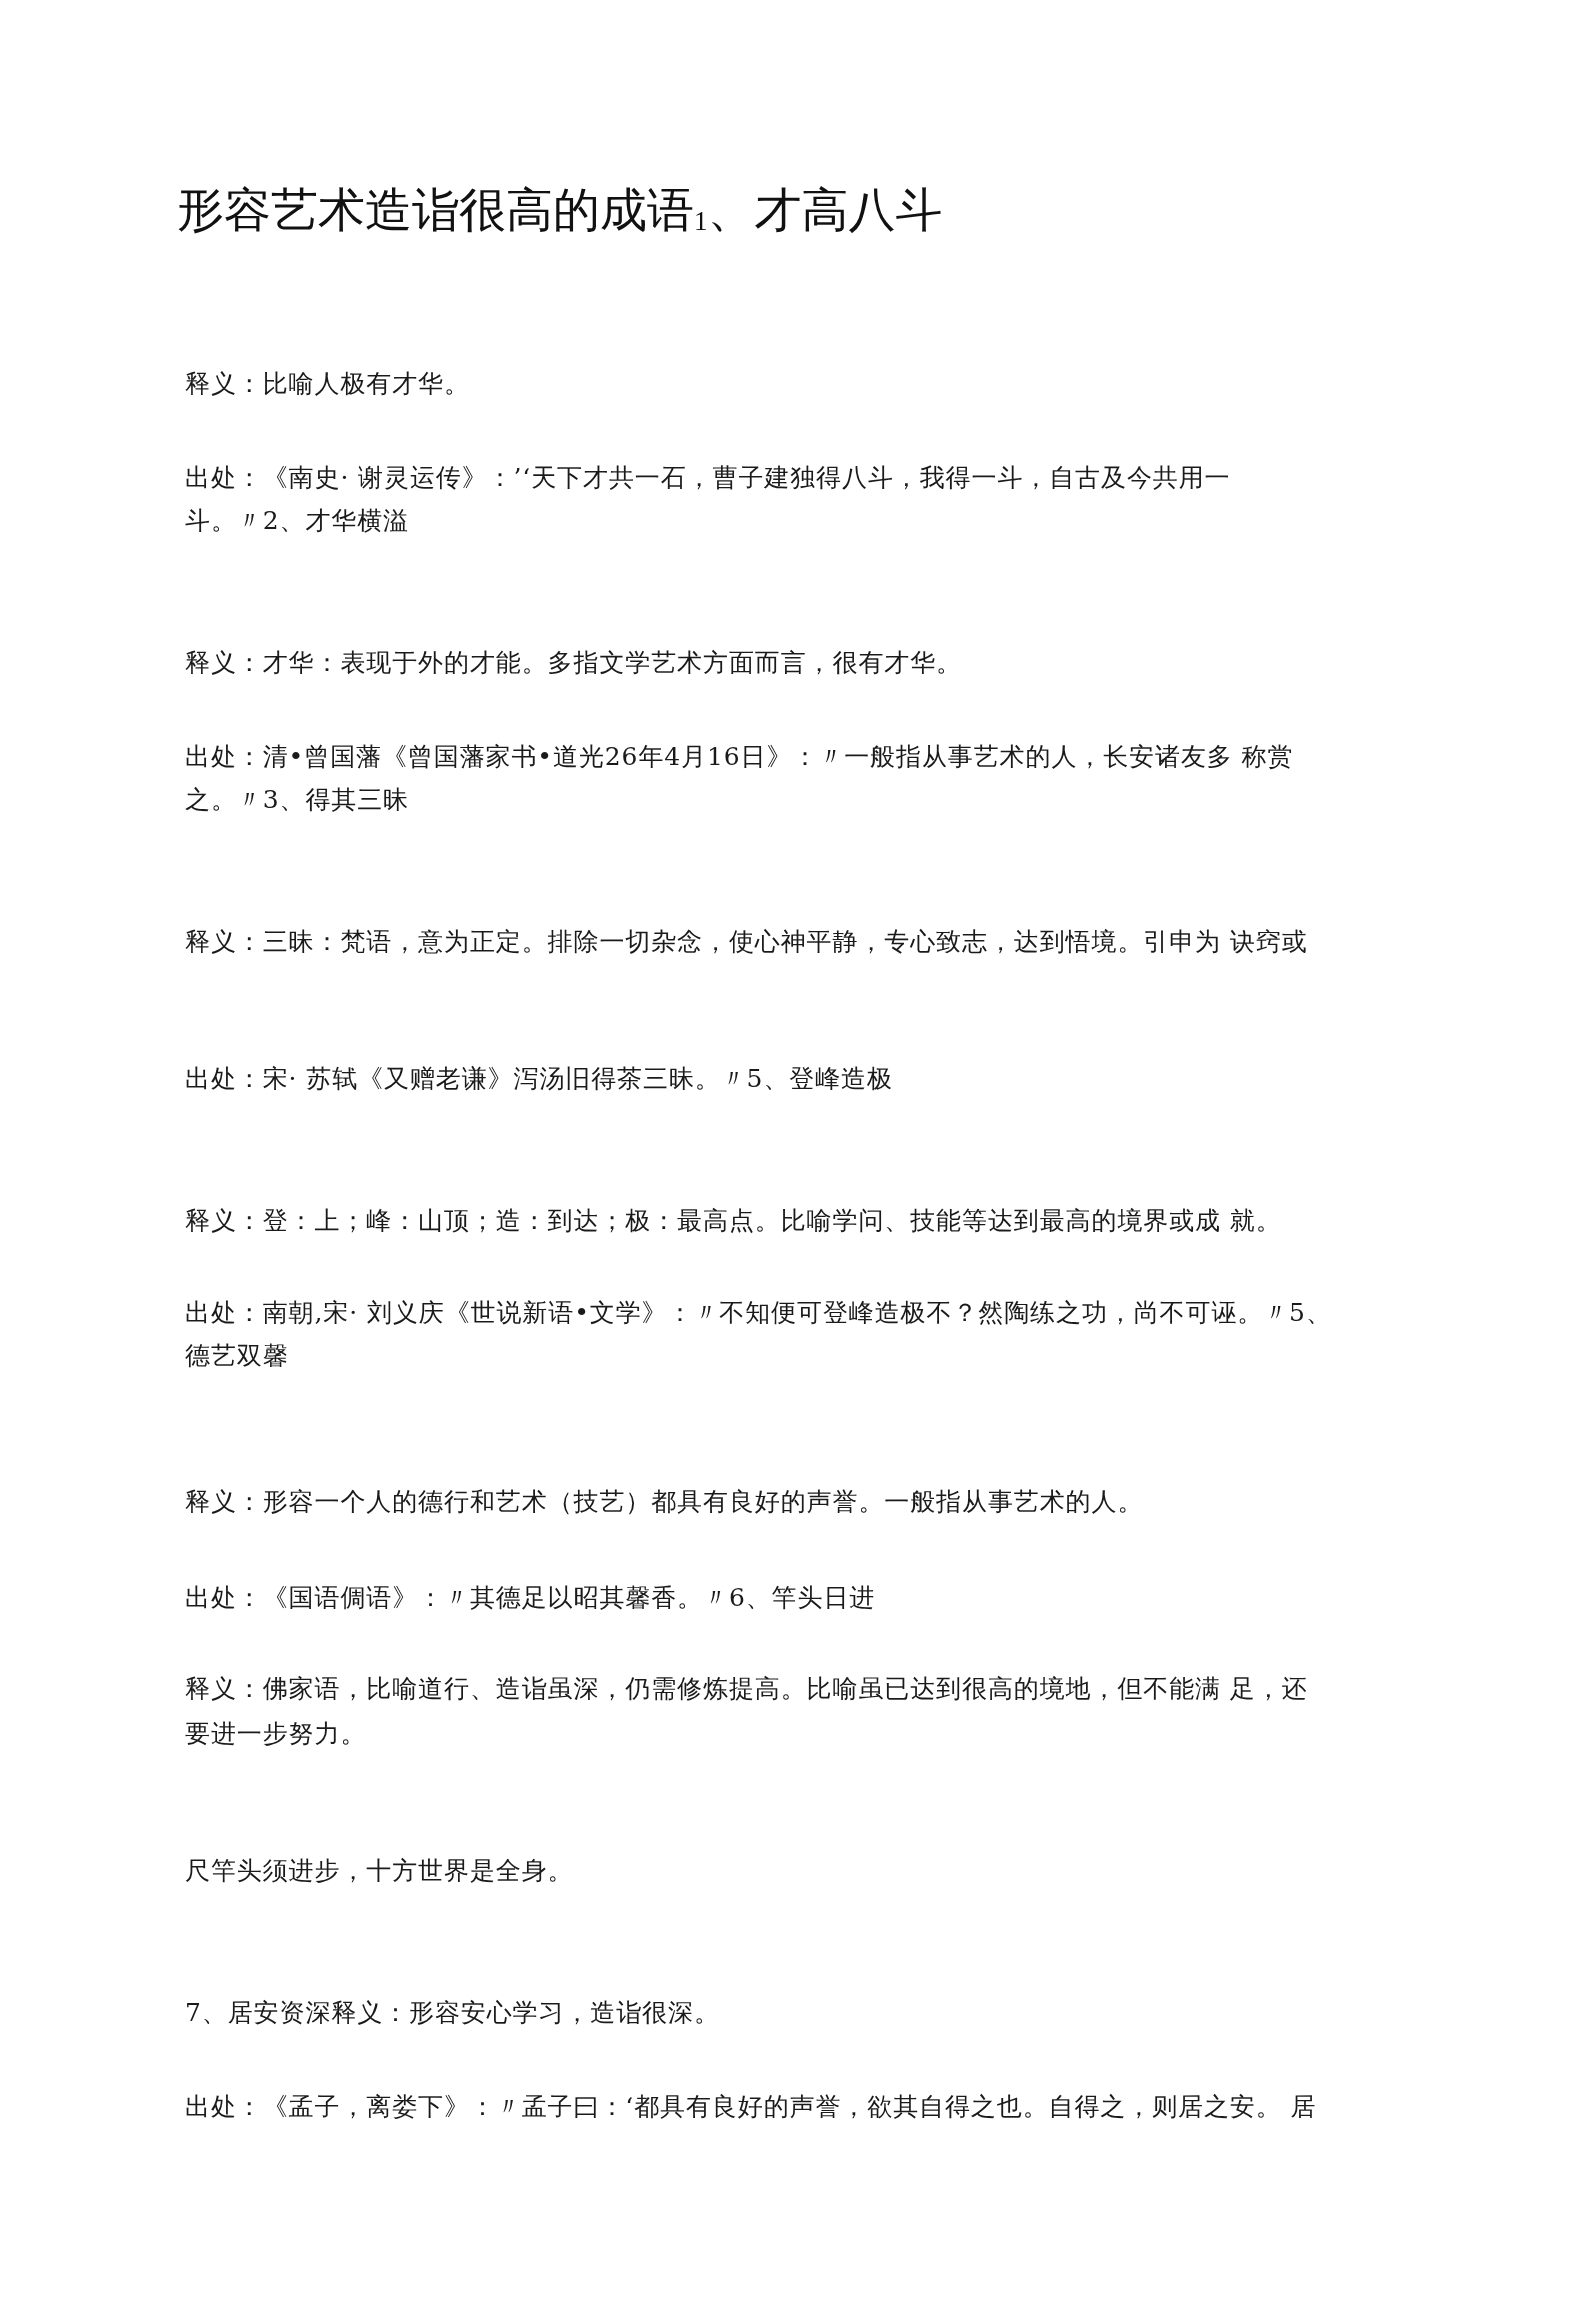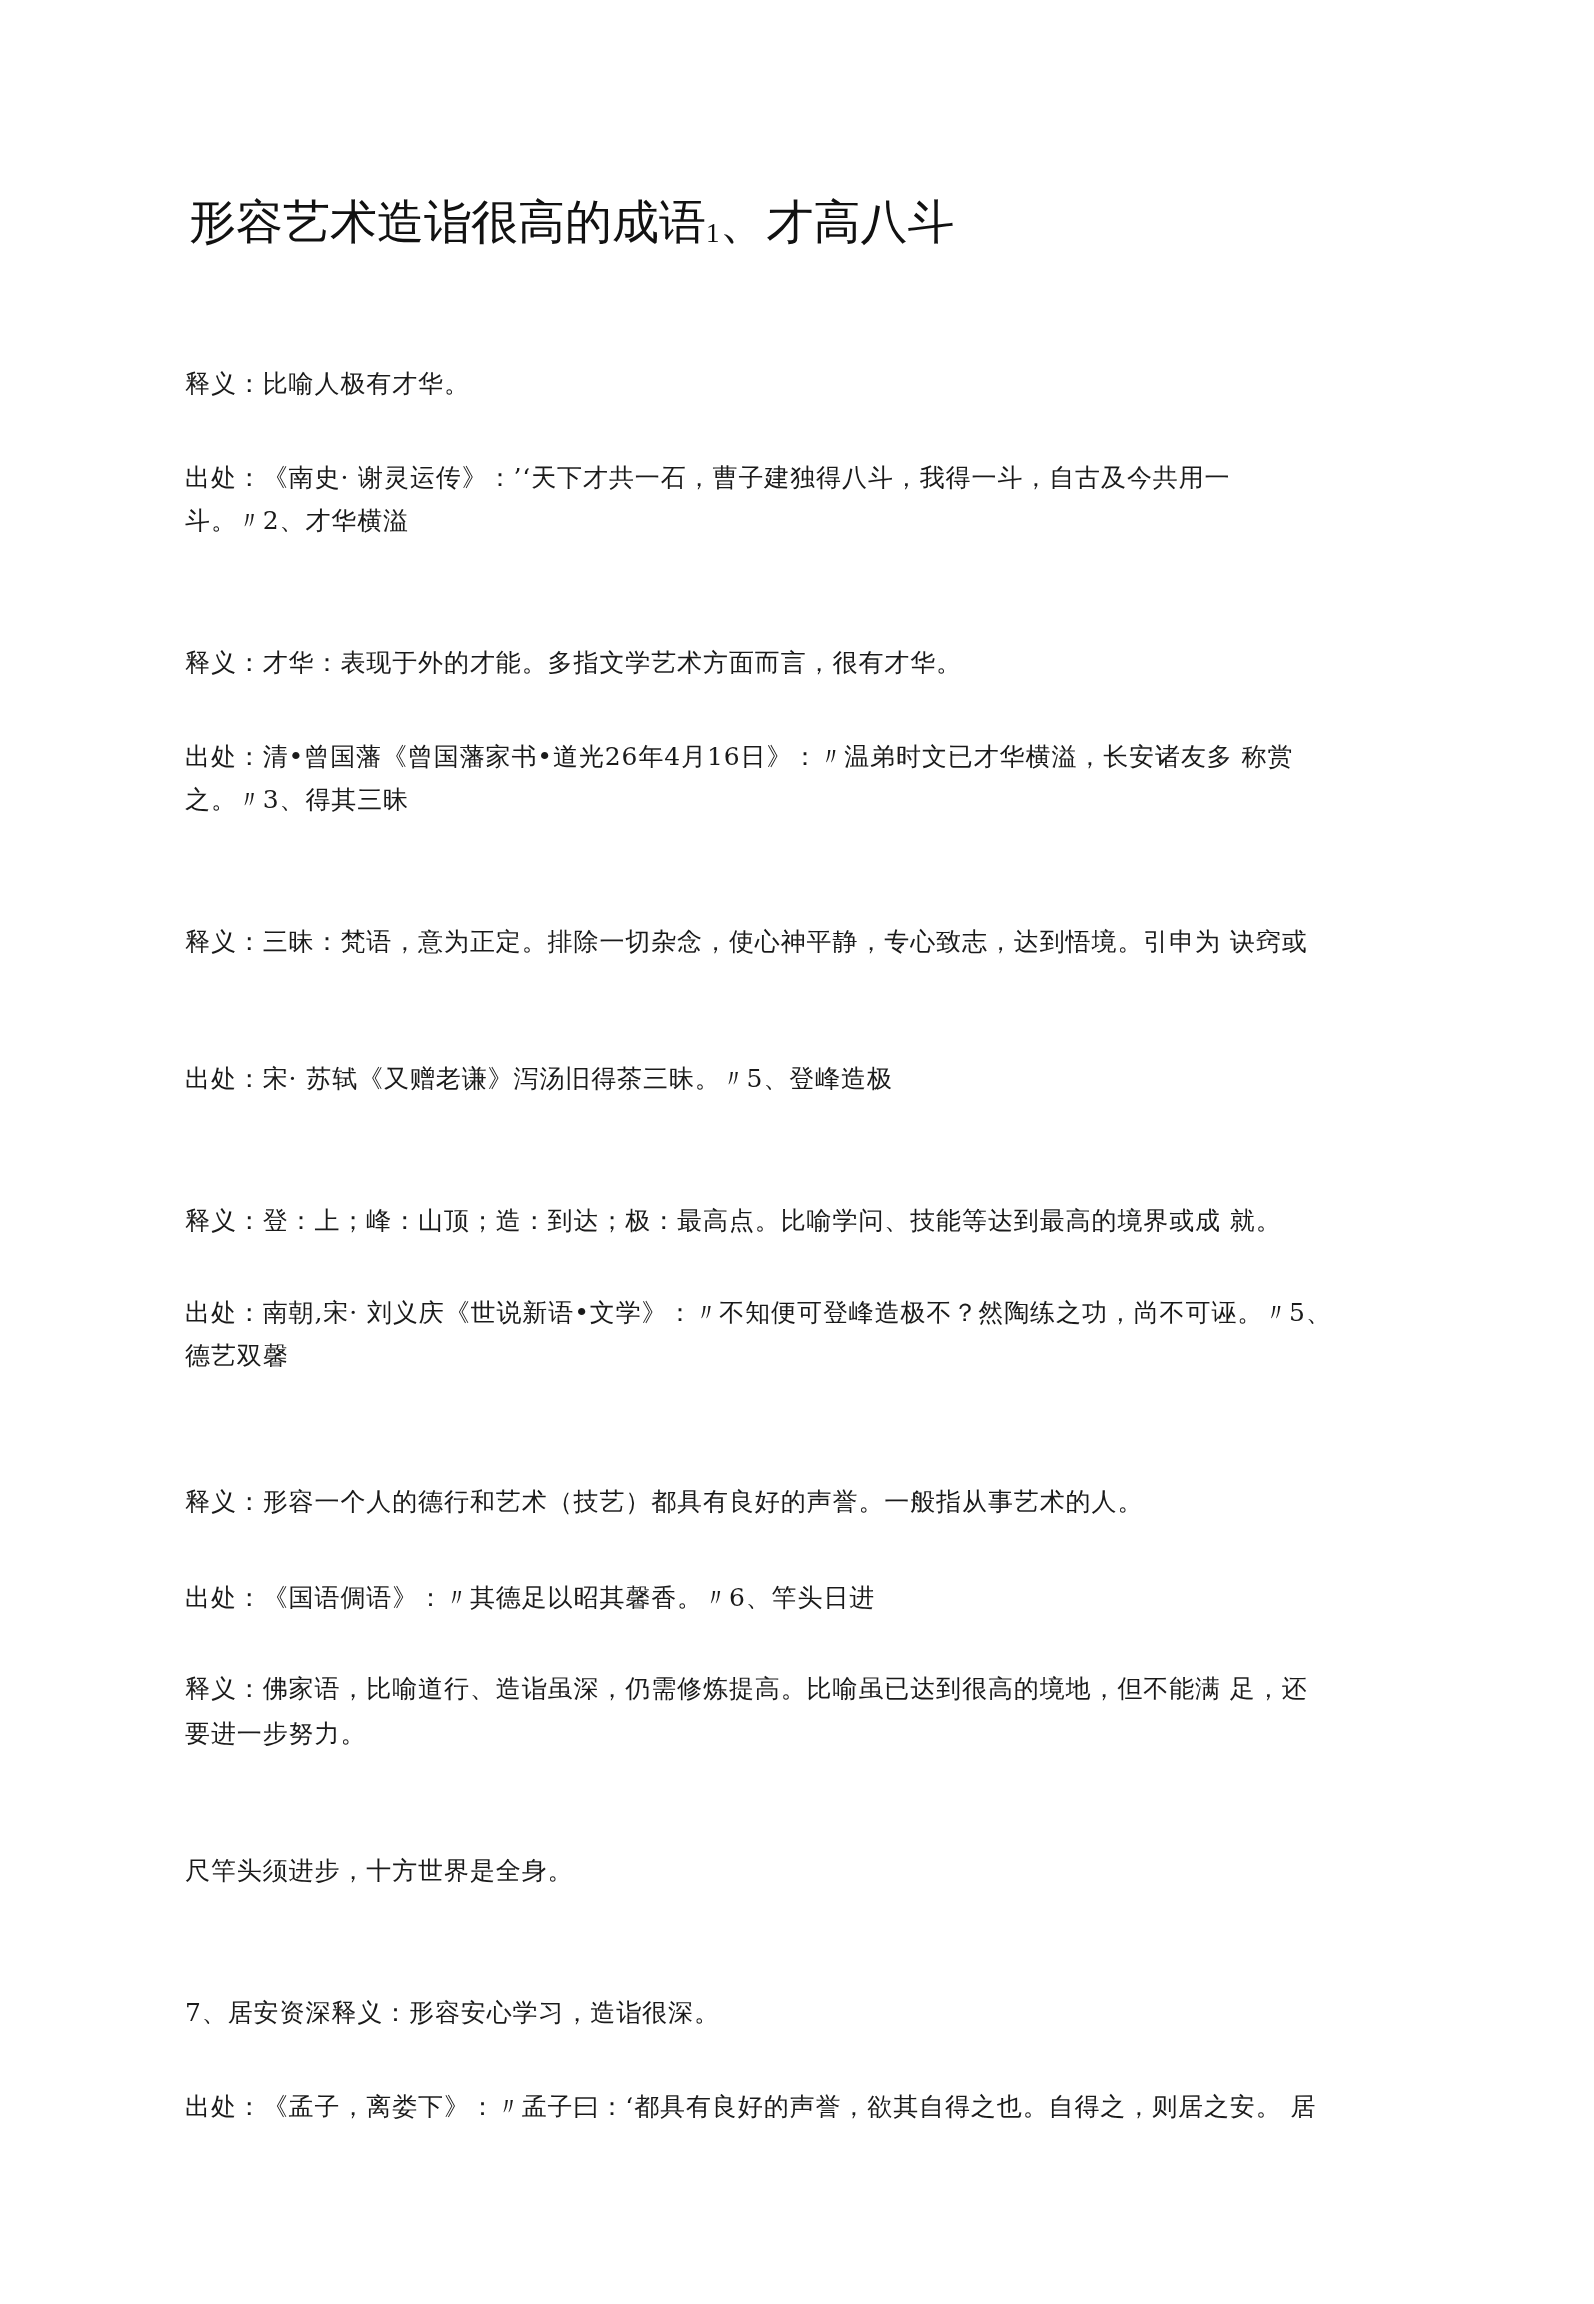--- a/index.html
+++ b/index.html
@@ -26,21 +26,21 @@
     .title {
       position: absolute;
       left: 177px;
       top: 178px;
       font-family: "DejaVu Sans", "Liberation Sans", sans-serif;
       font-size: 47px;
       line-height: 63px;
       font-weight: normal;
       color: #111111;
       white-space: nowrap;
-      margin: 12px;
+      margin: 0;
       text-align: center;
     }
     .title .num {
       font-family: "Liberation Serif", "DejaVu Serif", serif;
       font-size: 27px;
       vertical-align: -3.6px;
     }
     .line {
       position: absolute;
       left: 177px;
@@ -57,21 +57,21 @@
 
 <div class="page">
 
   <h1 class="title"><span>形容艺术造诣很高的成语</span><span class="num">1</span><span>、才高八斗</span></h1>
 
   <p class="line" style="top:358px">释义：比喻人极有才华。</p>
   <p class="line" style="top:452px">出处：《南史· 谢灵运传》：’‘天下才共一石，曹子建独得八斗，我得一斗，自古及今共用一</p>
   <p class="line" style="top:495px">斗。〃2、才华横溢</p>
 
   <p class="line" style="top:637px">释义：才华：表现于外的才能。多指文学艺术方面而言，很有才华。</p>
-  <p class="line" style="top:731px">出处：清•曾国藩《曾国藩家书•道光26年4月16日》：〃温弟时文已才华横溢，长安诸友多 称赏</p>
+  <p class="line" style="top:731px">出处：清•曾国藩《曾国藩家书•道光26年4月16日》：〃一般指从事艺术的人，长安诸友多 称赏</p>
   <p class="line" style="top:774px">之。〃3、得其三昧</p>
 
   <p class="line" style="top:916px">释义：三昧：梵语，意为正定。排除一切杂念，使心神平静，专心致志，达到悟境。引申为 诀窍或</p>
   <p class="line" style="top:1053px">出处：宋· 苏轼《又赠老谦》泻汤旧得茶三昧。〃5、登峰造极</p>
 
   <p class="line" style="top:1195px">释义：登：上；峰：山顶；造：到达；极：最高点。比喻学问、技能等达到最高的境界或成 就。</p>
   <p class="line" style="top:1287px">出处：南朝,宋· 刘义庆《世说新语•文学》：〃不知便可登峰造极不？然陶练之功，尚不可诬。〃5、</p>
   <p class="line" style="top:1330px">德艺双馨</p>
 
   <p class="line" style="top:1476px">释义：形容一个人的德行和艺术（技艺）都具有良好的声誉。一般指从事艺术的人。</p>

